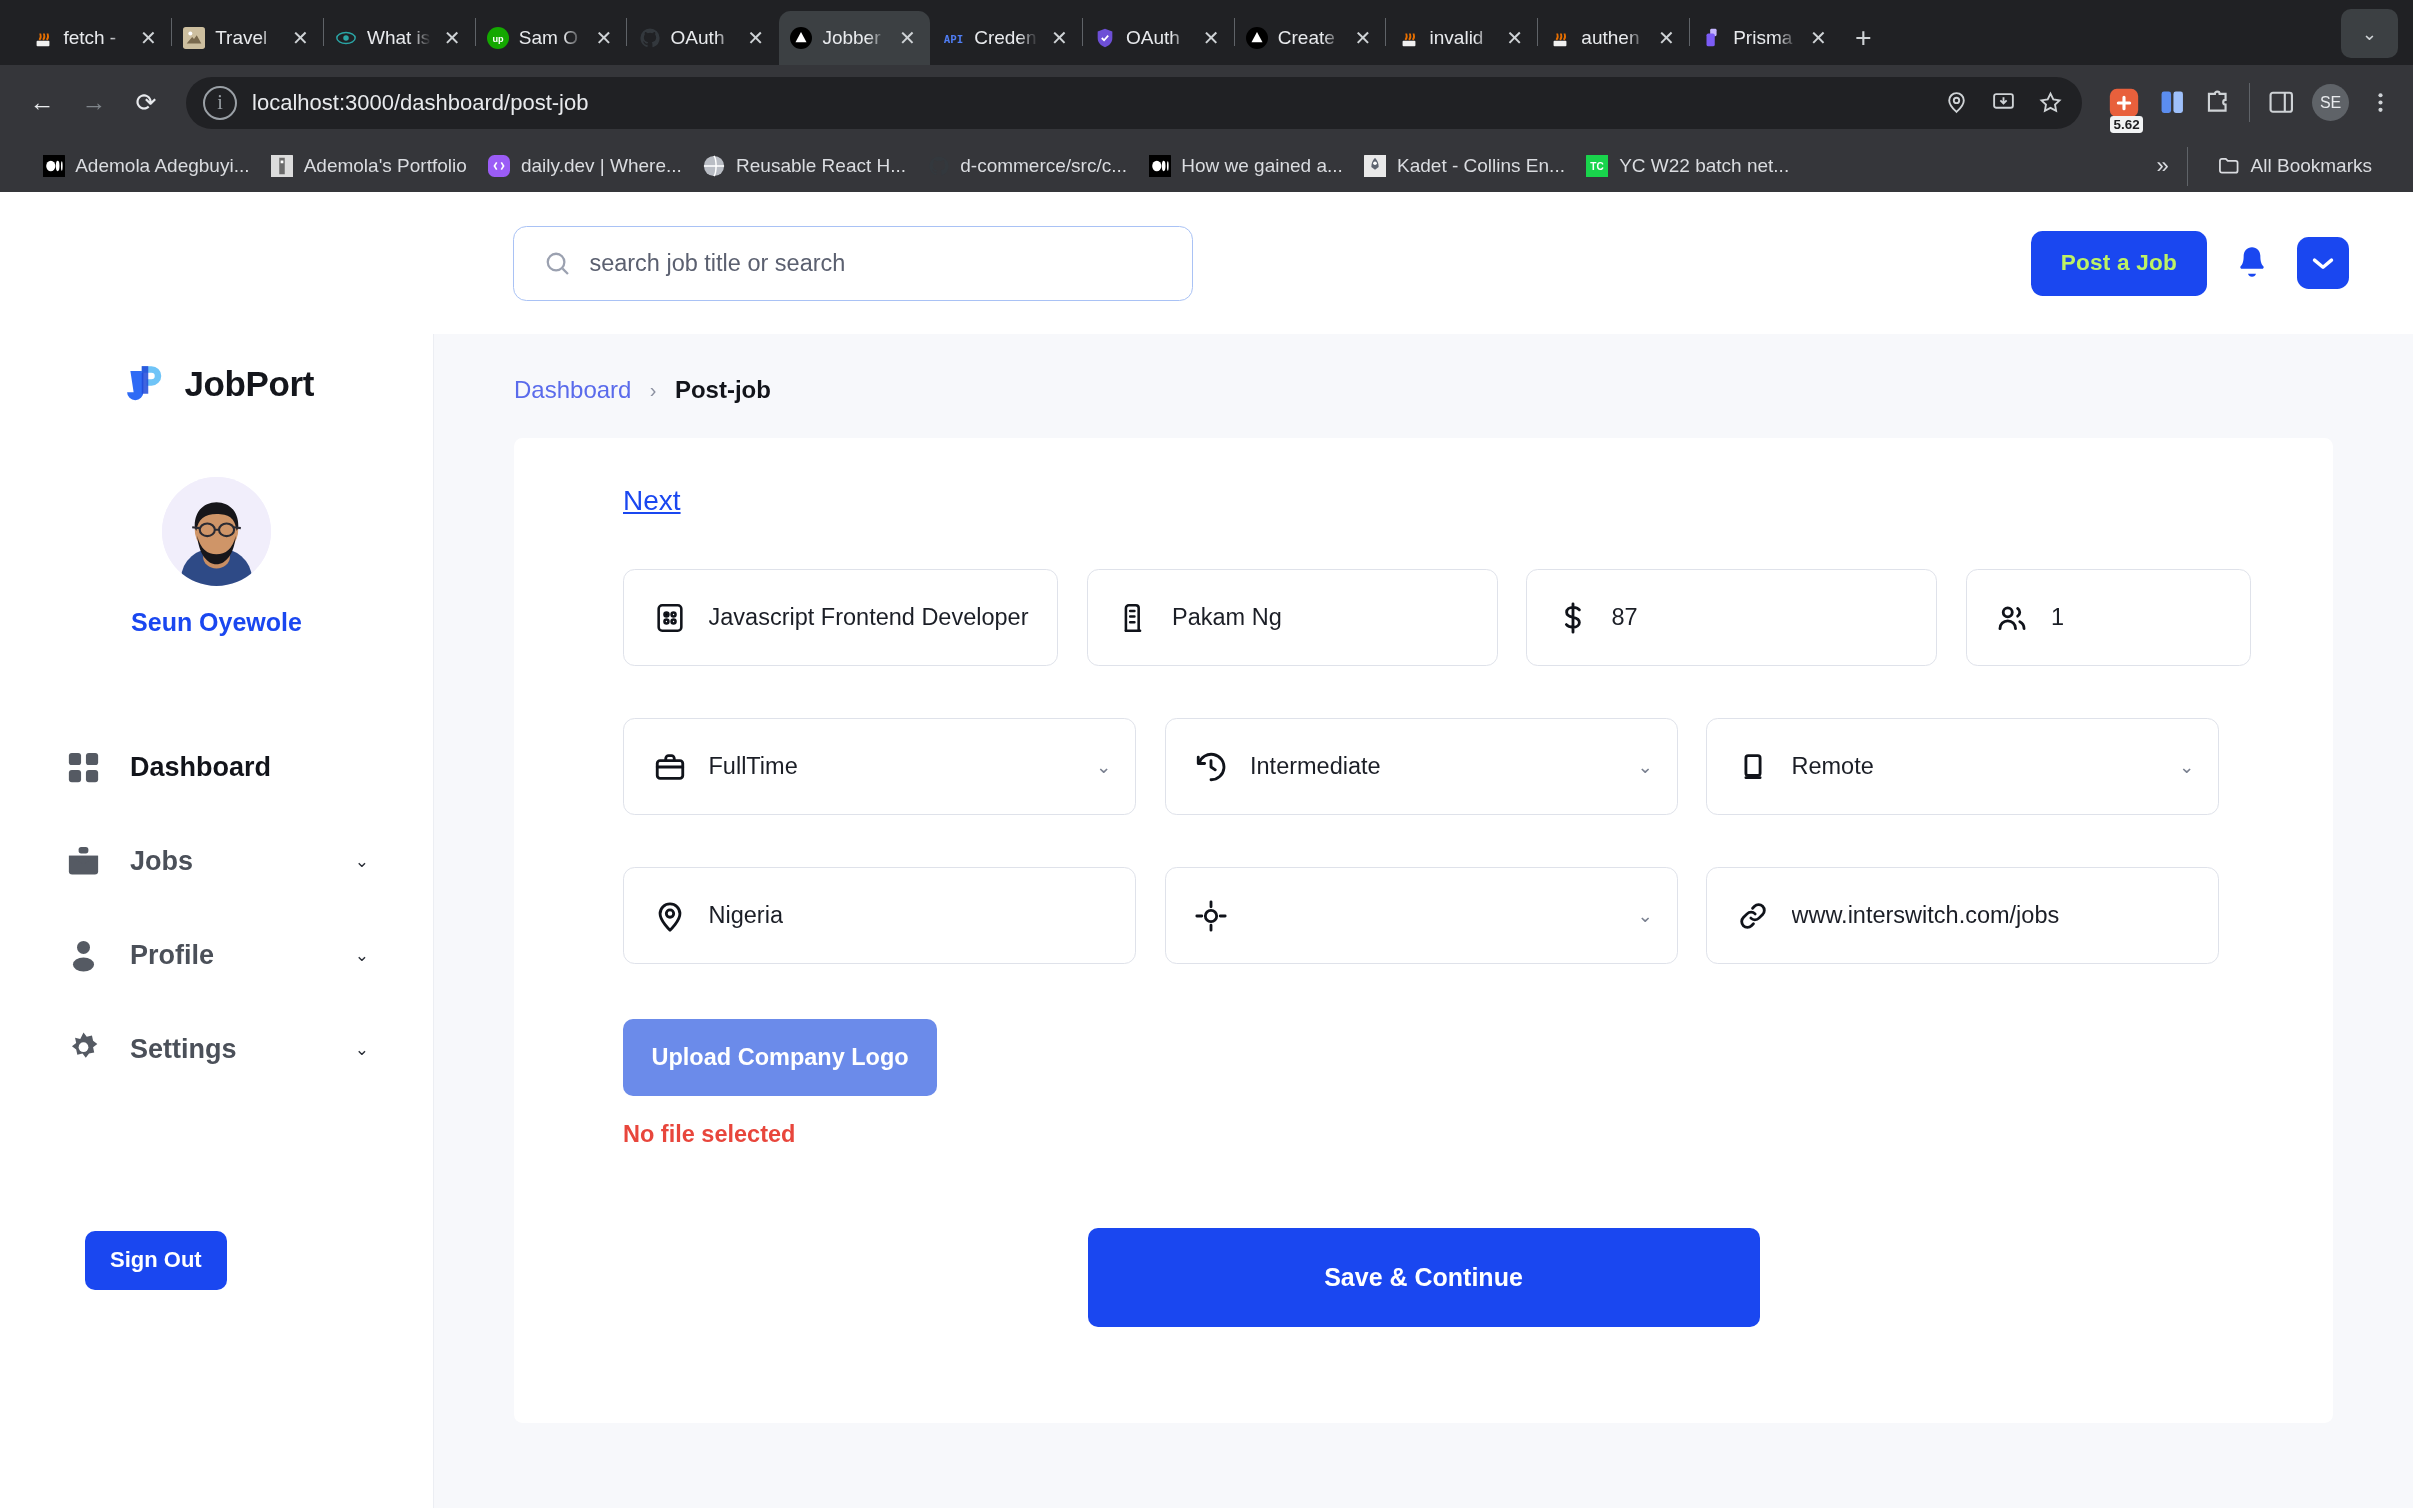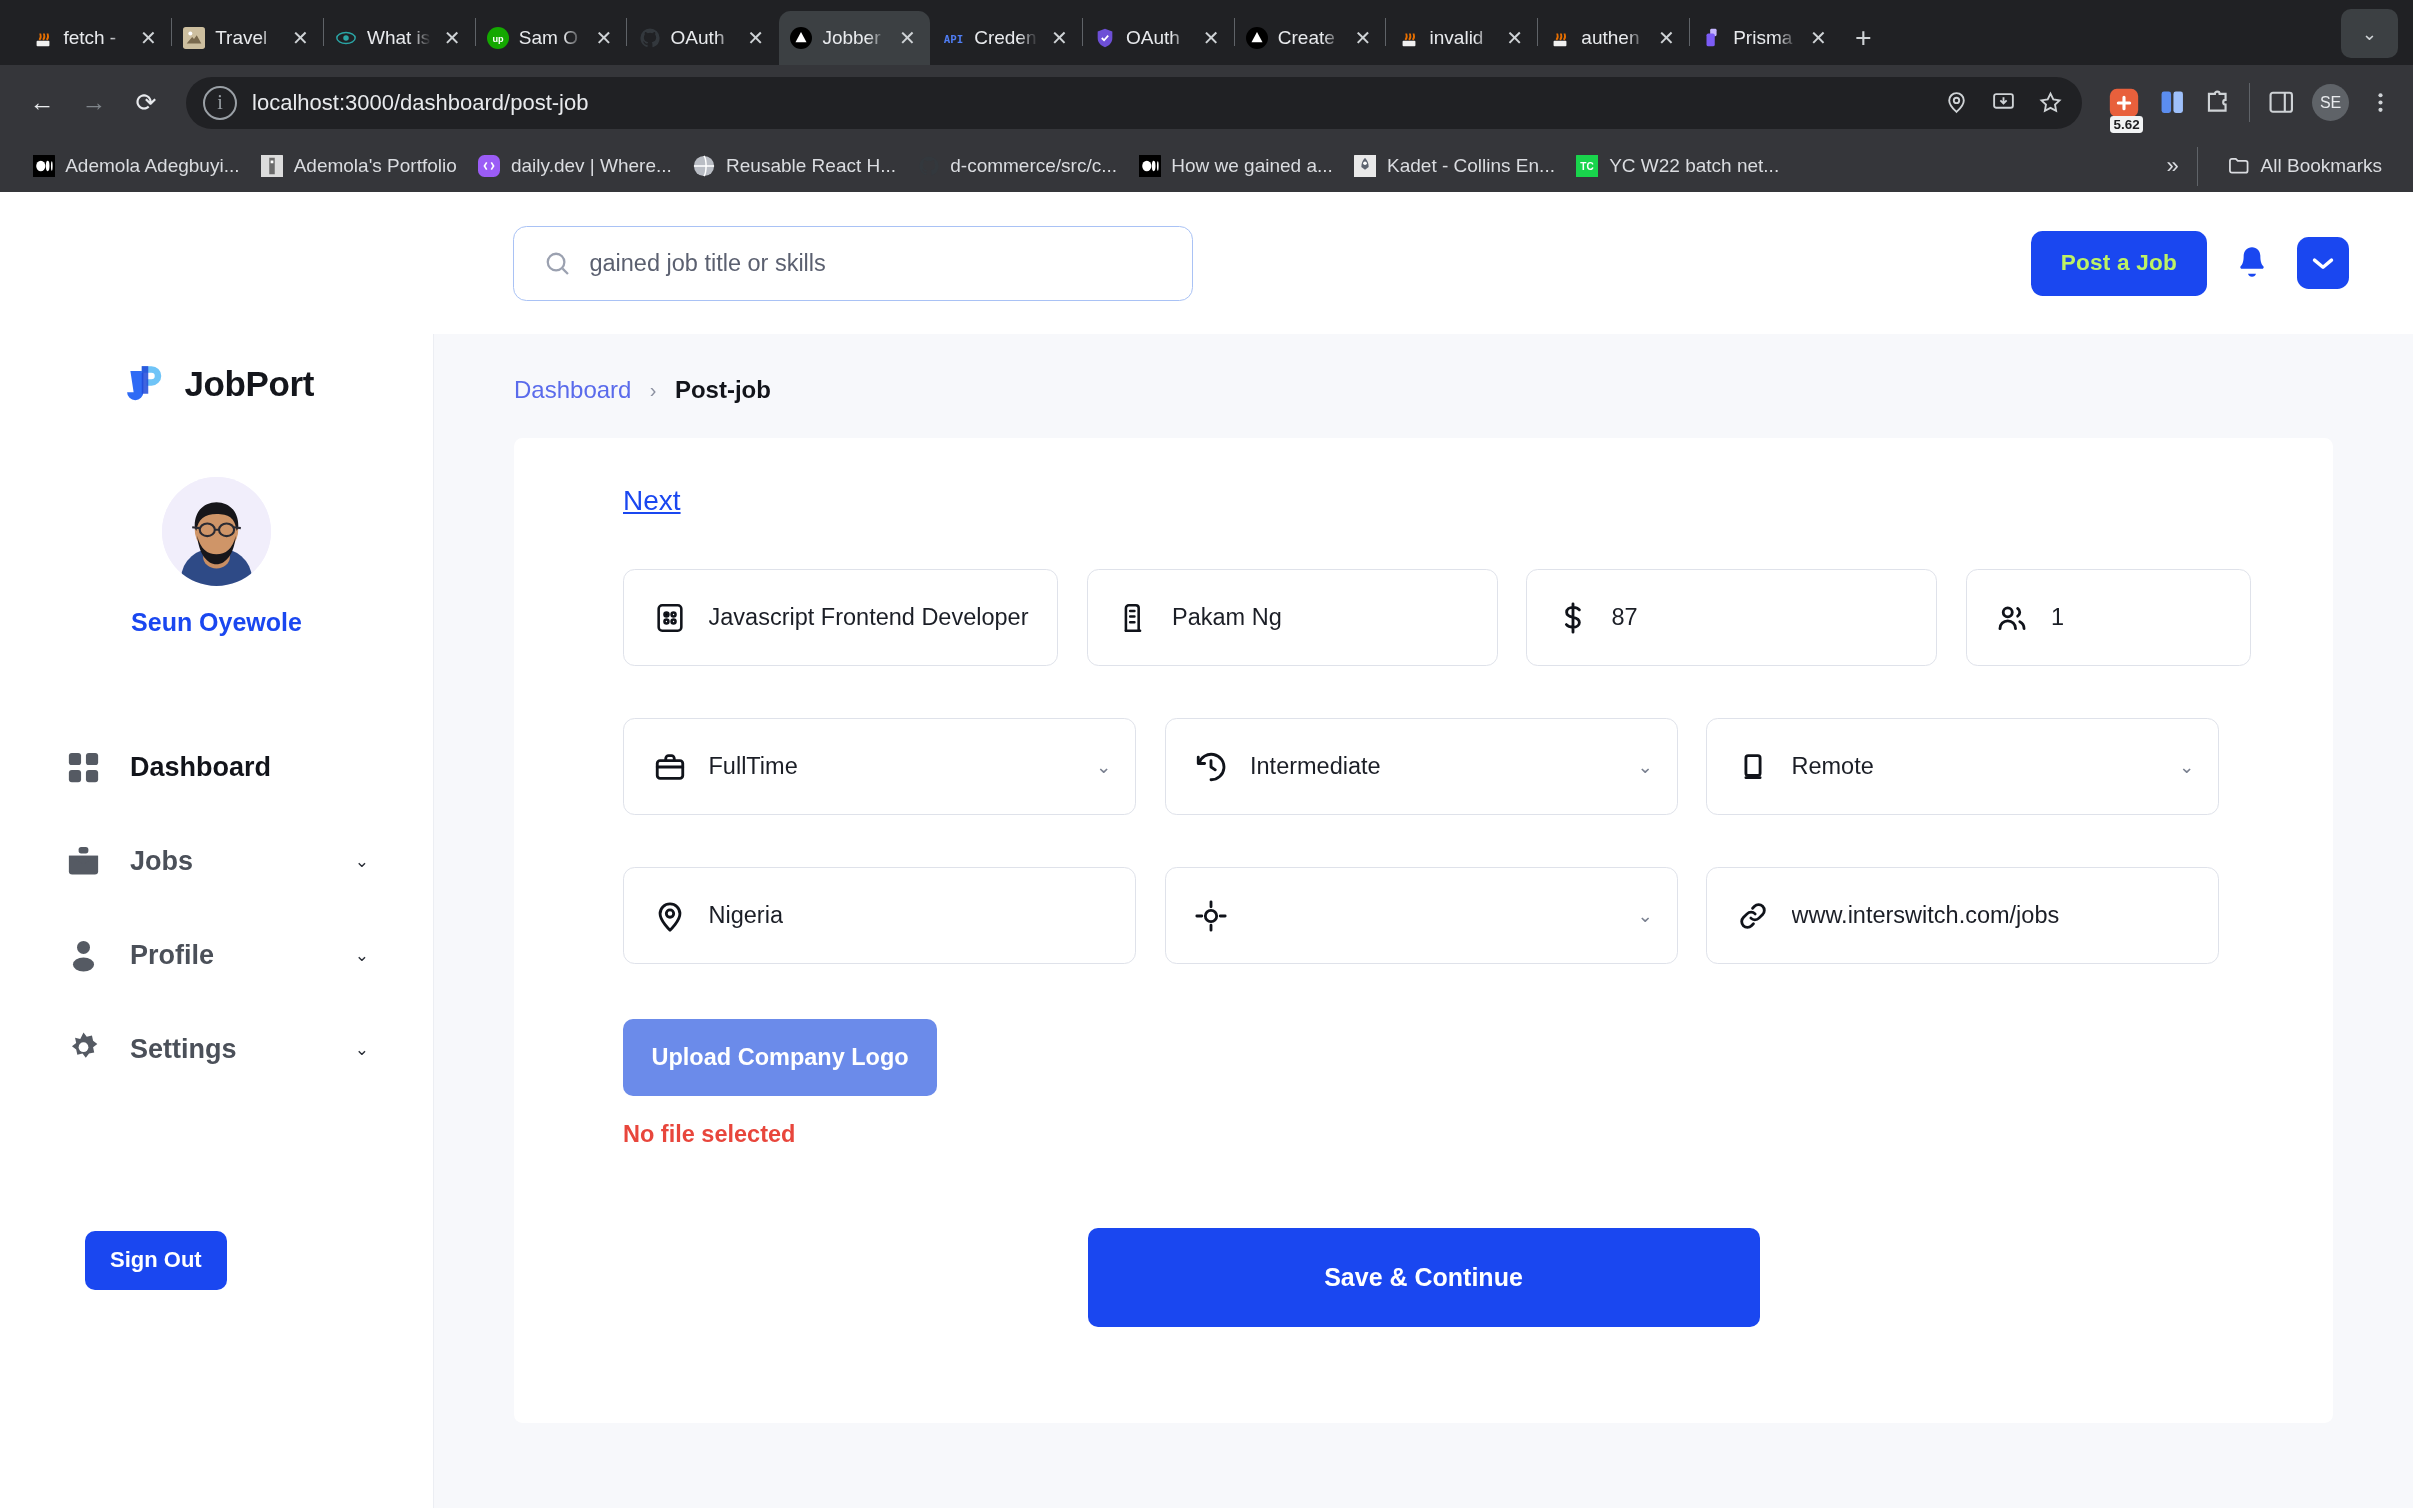--- a/index.html
+++ b/index.html
@@ -110,21 +110,21 @@
   .tb-div { width: 0.8px; height: 39px; background: #5f6368; }
   .profile-pill {
     width: 37px; height: 37px; border-radius: 50%;
     background: #5f6368; color: #e8eaed;
     display: flex; align-items: center; justify-content: center; font-size: 16px;
   }
 
   .bookmarks {
     height: 52px; background: #35363a;
     display: flex; align-items: center; gap: 14px;
-    padding: 0 21px; flex: 0 0 52px; position: relative;
+    padding: 0 31px; flex: 0 0 52px; position: relative;
   }
   .bm { display: flex; align-items: center; gap: 9.2px; padding: 5px 10px; border-radius: 6.7px; }
   .bm-ico {
     width: 25px; height: 25px; border-radius: 4.2px; flex: 0 0 25px;
     display: flex; align-items: center; justify-content: center;
     font-size: 12.6px; font-weight: bold; color: #fff; overflow: hidden;
   }
   .bm-label { color: #dadce0; font-size: 19px; white-space: nowrap; }
   .bm-right { margin-left: auto; display: flex; align-items: center; gap: 18.4px; }
   .chev2 { color: #dadce0; font-size: 22px; }
@@ -534,21 +534,21 @@
   </div>
 
   <div class="page">
 
     <div class="topbar">
       <div class="searchwrap">
         <svg width="28.5" height="28.5" viewBox="0 0 24 24" fill="none" stroke="#9ba1b0" stroke-width="1.9">
           <circle cx="11" cy="11" r="7"></circle>
             <path d="M16.5 16.5L21 21"></path>
         </svg>
-        <div class="search-ph">gained job title or skills</div>
+        <div class="search-ph">search job title or search</div>
       </div>
       <div class="topbar-right">
         <button class="postjob">Post a Job</button>
         <div>
           <svg width="40" height="40" viewBox="0 0 24 24" fill="#1a47f0">
             <path d="M12 2.6c-2.9 0-5 2.3-5 5.2 0 3.4-.7 5-1.8 6.2-.5.6-.1 1.5.7 1.5h12.2c.8 0 1.2-.9.7-1.5-1.1-1.2-1.8-2.8-1.8-6.2 0-2.9-2.1-5.2-5-5.2z"></path>
             <path d="M9.6 18.4a2.5 2.5 0 004.8 0z"></path>
           </svg>
         </div>
         <div class="mailbox">

